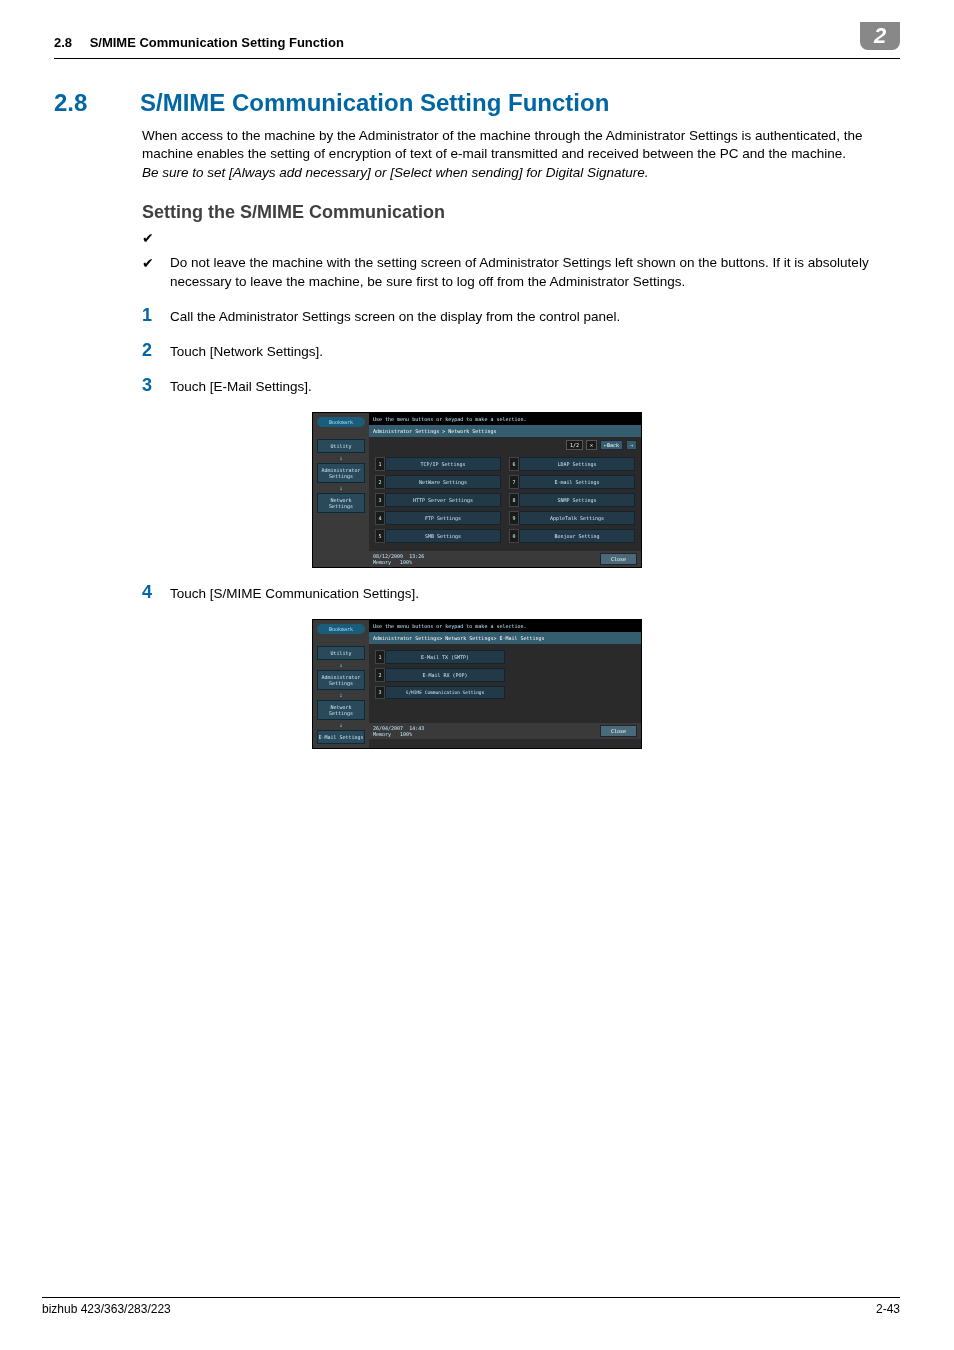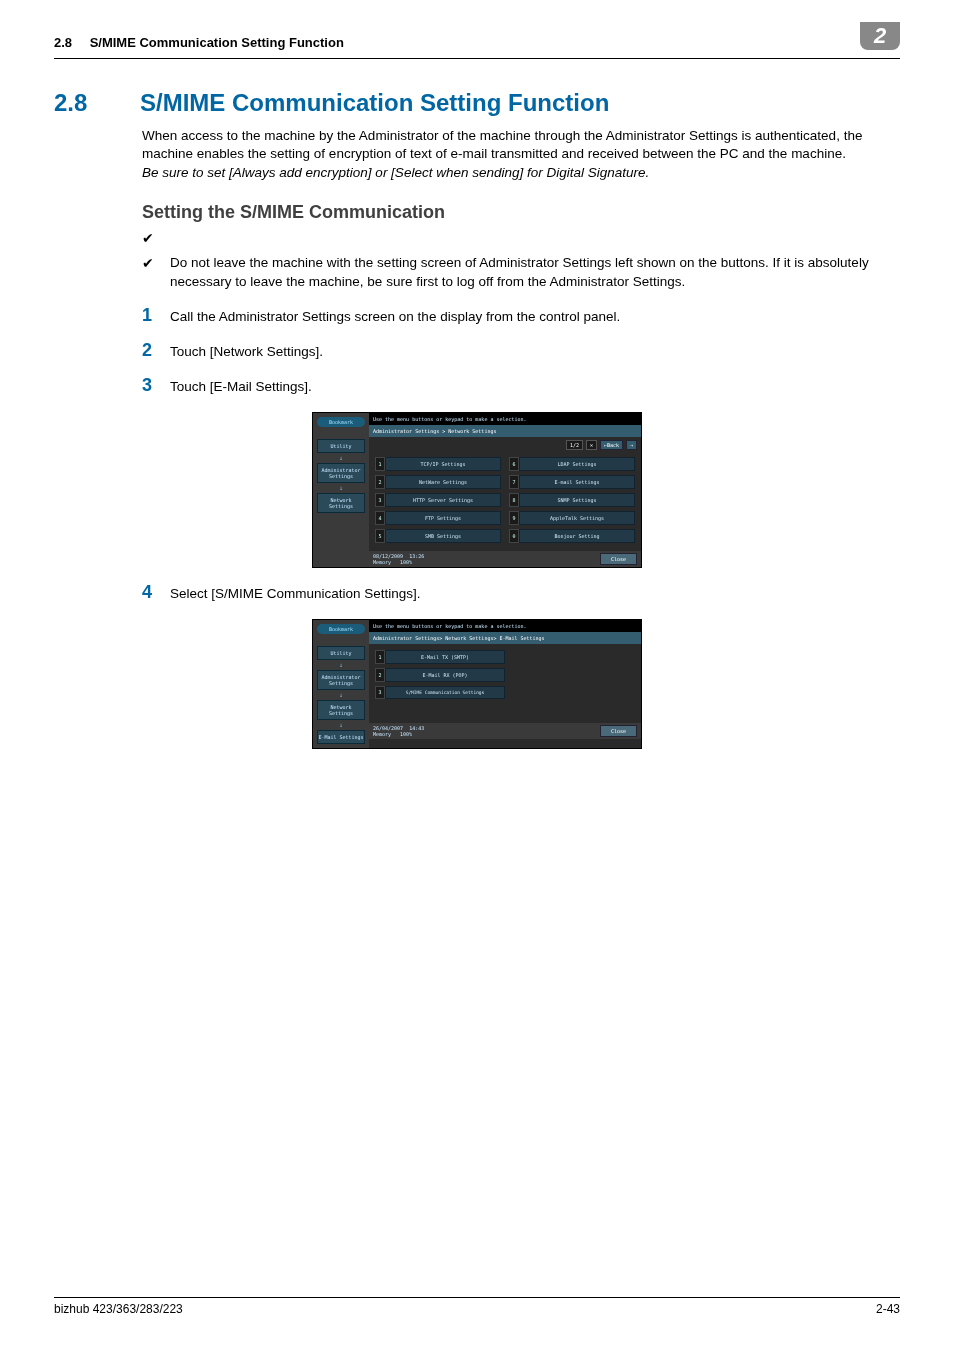--- a/index.html
+++ b/index.html
@@ -230,21 +230,21 @@
     grid-template-columns: 1fr;
     row-gap: 4px;
     padding: 6px 6px 24px 6px;
     background:#2a2a2a;
   }
   .shot .grid1 .btncell { width: 130px; }
 
   .page-footer {
     position: absolute;
     bottom: 34px;
-    left: 54px;
+    left: 42px;
     right: 54px;
     border-top: 1px solid #000;
     display: flex;
     justify-content: space-between;
     font-size: 12px;
     padding-top: 4px;
   }
 </style>
 </head>
 <body>
@@ -258,21 +258,21 @@
     </div>
     <div class="header-badge">2</div>
   </div>
 
   <h1 class="section-title">
     <span class="num">2.8</span><span>S/MIME Communication Setting Function</span>
   </h1>
 
   <p class="body-text">When access to the machine by the Administrator of the machine through the Administrator Settings is authenticated, the machine enables the setting of encryption of text of e-mail transmitted and received between the PC and the machine.</p>
 
-  <p class="notice-text">Be sure to set [Always add encryption] or [Select when sending] for Digital Signature.</p>
+  <p class="notice-text">Be sure to set [Always add necessary] or [Select when sending] for Digital Signature.</p>
 
   <h2 class="subheading">Setting the S/MIME Communication</h2>
 
   <div class="bullet-row">
     <div class="mark">✔</div>
   </div>
   <div class="bullet-row">
     <div class="mark">✔</div>
     <div>Do not leave the machine with the setting screen of Administrator Settings left shown on the buttons. If it is absolutely necessary to leave the machine, be sure first to log off from the Administrator Settings.</div>
   </div>
@@ -357,21 +357,21 @@
             <span>Memory</span>&nbsp;&nbsp;&nbsp;<span>100%</span>
           </div>
           <div class="close-btn">Close</div>
         </div>
       </div>
     </div>
   </div>
 
   <div class="step-row">
     <div class="step-num">4</div>
-    <div>Select [S/MIME Communication Settings].</div>
+    <div>Touch [S/MIME Communication Settings].</div>
   </div>
 
   <div class="screenshot-wrap">
     <div class="shot">
       <div class="sidebar">
         <div class="bookmark">Bookmark</div>
         <div class="side-btn">Utility</div>
         <div class="side-arrow">↓</div>
         <div class="side-btn">Administrator Settings</div>
         <div class="side-arrow">↓</div>

